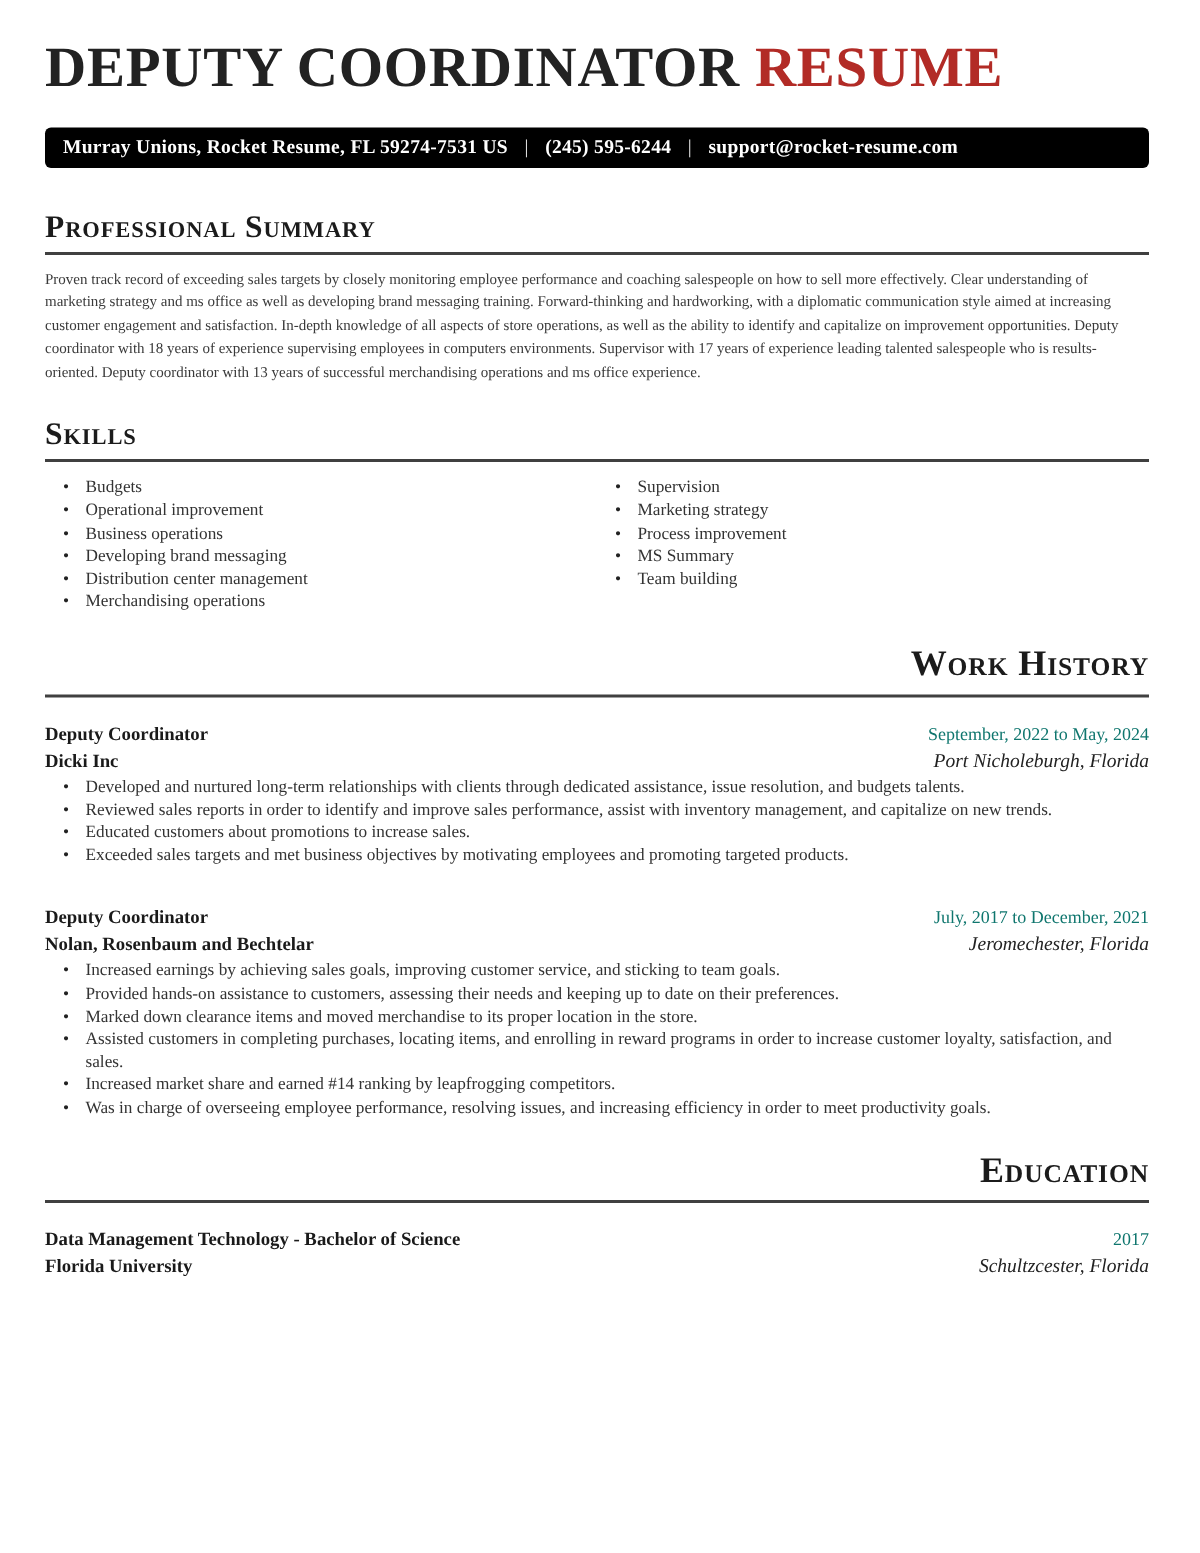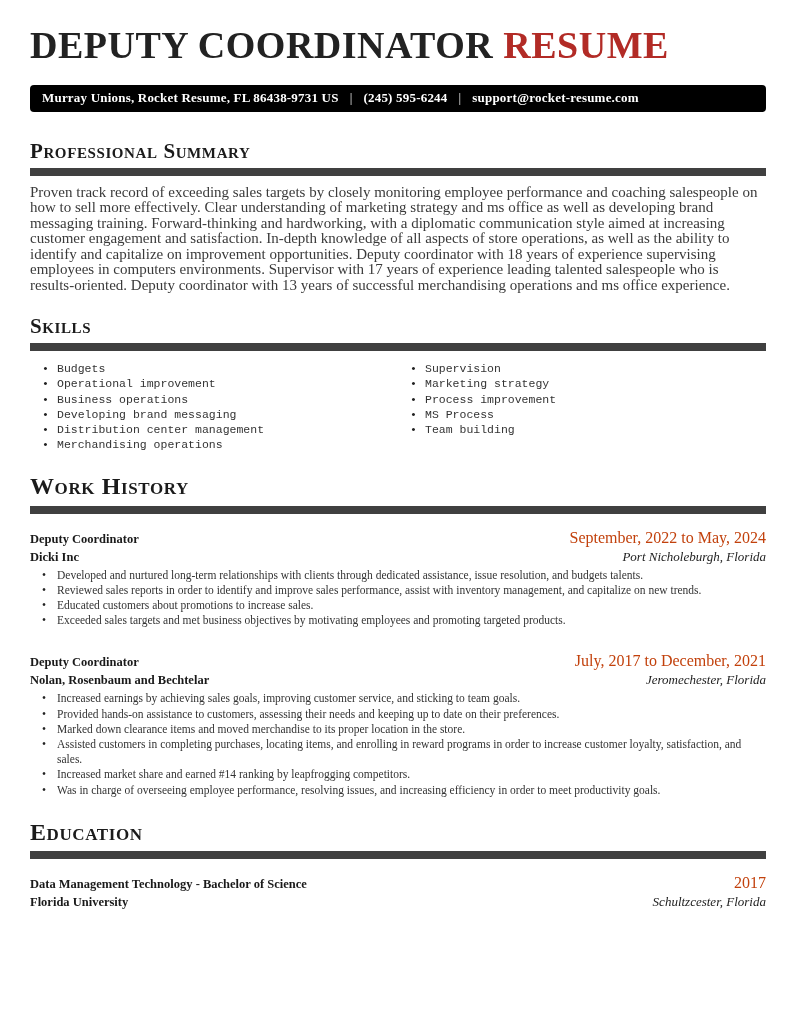--- a/index.html
+++ b/index.html
@@ -44,33 +44,33 @@
     font-weight: 400;
     color: #e8e8e8;
   }
 
   
   .section { margin-top: 22px; }
   .section:first-of-type { margin-top: 0; }
   .section-heading {
     margin: 0;
     padding-bottom: 6px;
-    border-bottom: 8px solid #404040;
+    border-bottom: 2px solid #404040;
     font-variant-caps: small-caps;
     font-weight: 700;
     letter-spacing: 0.6px;
     color: #1b1b1b;
     line-height: 1.05;
   }
   .heading-md { font-size: 21px; }
-  .heading-lg { font-size: 24px; }
+  .heading-lg { font-size: 24px; text-align: right; }
 
   .summary-text {
     margin: 9px 0 0 0;
-    font-size: 15px;
+    font-size: 10px;
     line-height: 15.5px;
     color: #3a3a3a;
   }
 
   
   ul.bullets {
     list-style: none;
     margin: 10px 0 0 0;
     padding: 0 0 0 12px;
   }
@@ -81,57 +81,57 @@
     line-height: 15.2px;
     color: #333;
   }
   ul.bullets li::before {
     content: "\2022";
     position: absolute;
     left: 0;
     top: 0;
     color: #222;
   }
-  .skills-wrap { display: flex; font-family: Liberation Mono, monospace; }
+  .skills-wrap { display: flex; }
   .skills-wrap ul.bullets { flex: 0 0 50%; }
 
   
   .entry { margin-top: 15px; }
   .entry + .entry { margin-top: 24px; }
   .entry-row {
     display: flex;
     justify-content: space-between;
     align-items: baseline;
     line-height: 18px;
   }
   .entry-title, .entry-sub-left {
     font-weight: 700;
     font-size: 12.5px;
     color: #1a1a1a;
   }
   .entry-dates, .entry-year {
-    font-size: 16px;
-    color: #c2410c;
+    font-size: 12px;
+    color: #0f766e;
   }
   .entry-location {
     font-size: 13px;
     font-style: italic;
     color: #222;
   }
   .entry ul.bullets { margin-top: 2px; }
 </style>
 </head>
 <body>
 
 <div class="page">
 
   <h1 class="doc-title"><span>DEPUTY COORDINATOR </span><span class="title-accent">RESUME</span></h1>
 
   <div class="contact-bar">
-    <span>Murray Unions, Rocket Resume, FL 86438-9731 US</span>
+    <span>Murray Unions, Rocket Resume, FL 59274-7531 US</span>
     <span class="sep">|</span>
     <span>(245) 595-6244</span>
     <span class="sep">|</span>
     <span>support@rocket-resume.com</span>
   </div>
 
   <div class="section">
     <h2 class="section-heading heading-md">Professional Summary</h2>
     <p class="summary-text">Proven track record of exceeding sales targets by closely monitoring employee performance and coaching salespeople on how to sell more effectively. Clear understanding of marketing strategy and ms office as well as developing brand messaging training. Forward-thinking and hardworking, with a diplomatic communication style aimed at increasing customer engagement and satisfaction. In-depth knowledge of all aspects of store operations, as well as the ability to identify and capitalize on improvement opportunities. Deputy coordinator with 18 years of experience supervising employees in computers environments. Supervisor with 17 years of experience leading talented salespeople who is results-oriented. Deputy coordinator with 13 years of successful merchandising operations and ms office experience.</p>
   </div>
@@ -144,21 +144,21 @@
         <li>Operational improvement</li>
         <li>Business operations</li>
         <li>Developing brand messaging</li>
         <li>Distribution center management</li>
         <li>Merchandising operations</li>
       </ul>
       <ul class="bullets">
         <li>Supervision</li>
         <li>Marketing strategy</li>
         <li>Process improvement</li>
-        <li>MS Process</li>
+        <li>MS Summary</li>
         <li>Team building</li>
       </ul>
     </div>
   </div>
 
   <div class="section">
     <h2 class="section-heading heading-lg">Work History</h2>
 
     <div class="entry">
       <div class="entry-row">

